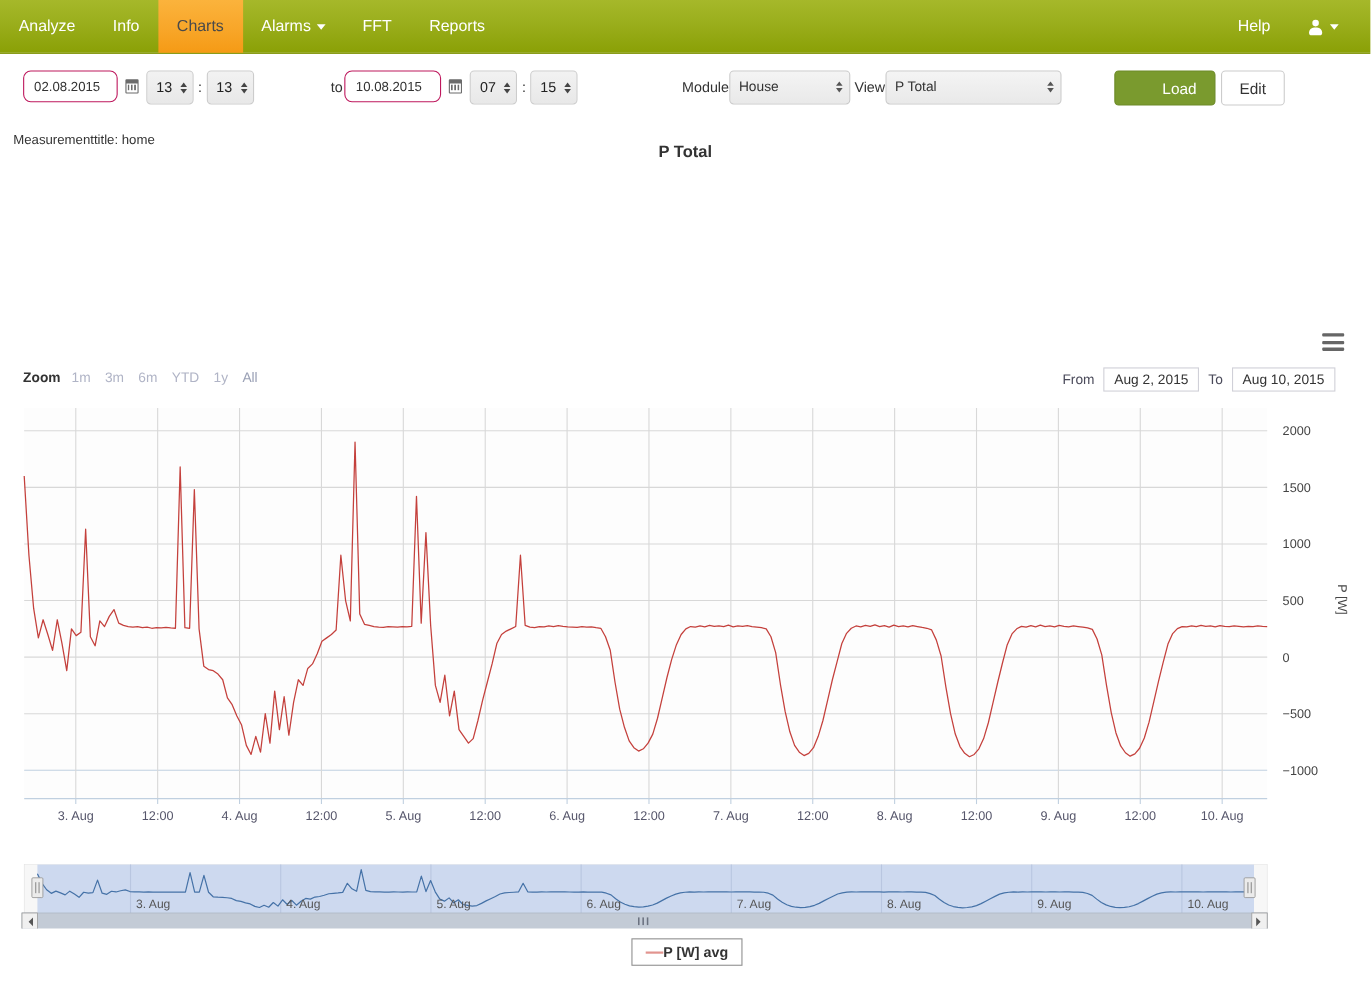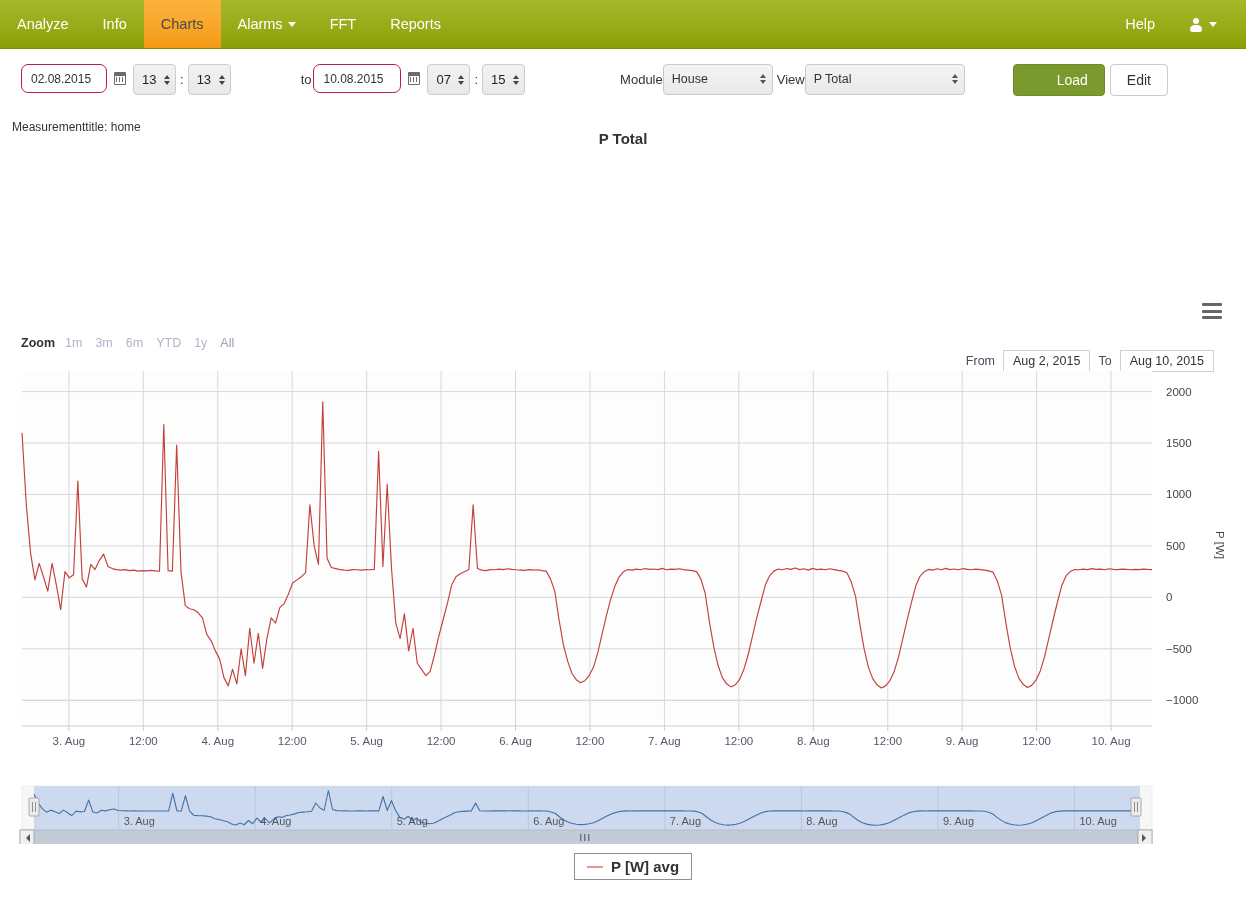--- a/index.html
+++ b/index.html
@@ -243,45 +243,44 @@
   .rangesel-left .rs-btn {
     color: #b0b4c6; cursor: pointer; margin-right: 13px;
   }
   .rangesel-left .rs-btn.last { margin-right: 0; color:#9aa0b5; }
 
   .rangesel-right {
     position: absolute; right: 24px; top: 214px;
     font-size: 12.5px;
     display: flex; align-items: center;
     color: #4a4a5a;
-    margin-top: 16px;
   }
   .rangesel-right .ri {
     border: 1px solid #d0d0d8;
     background: #fff;
     padding: 3px 9px;
     margin: 0 8px;
     font-size: 12.5px;
     color: #333;
     cursor: pointer;
   }
 
   .plot-wrap { position: absolute; left: 0; top: 245px; width: 1246px; height: 395px; }
   svg.plot { display: block; }
 
   .legend-box {
     position: absolute;
     left: 574px; top: 733px;
     border: 1px solid #909090;
     background: #fff;
     padding: 4px 12px;
-    font-size: 15px;
+    font-size: 13px;
     font-weight: bold;
     color: #333;
-    display: flex; align-items: center; gap: 8px;
+    display: flex; align-items: center; 
     cursor: pointer;
     justify-content: center;
   }
   .legend-swatch {
     display: inline-block; width: 16px; height: 2px;
     background: #e2948f;
   }
 </style>
 </head>
 <body>

